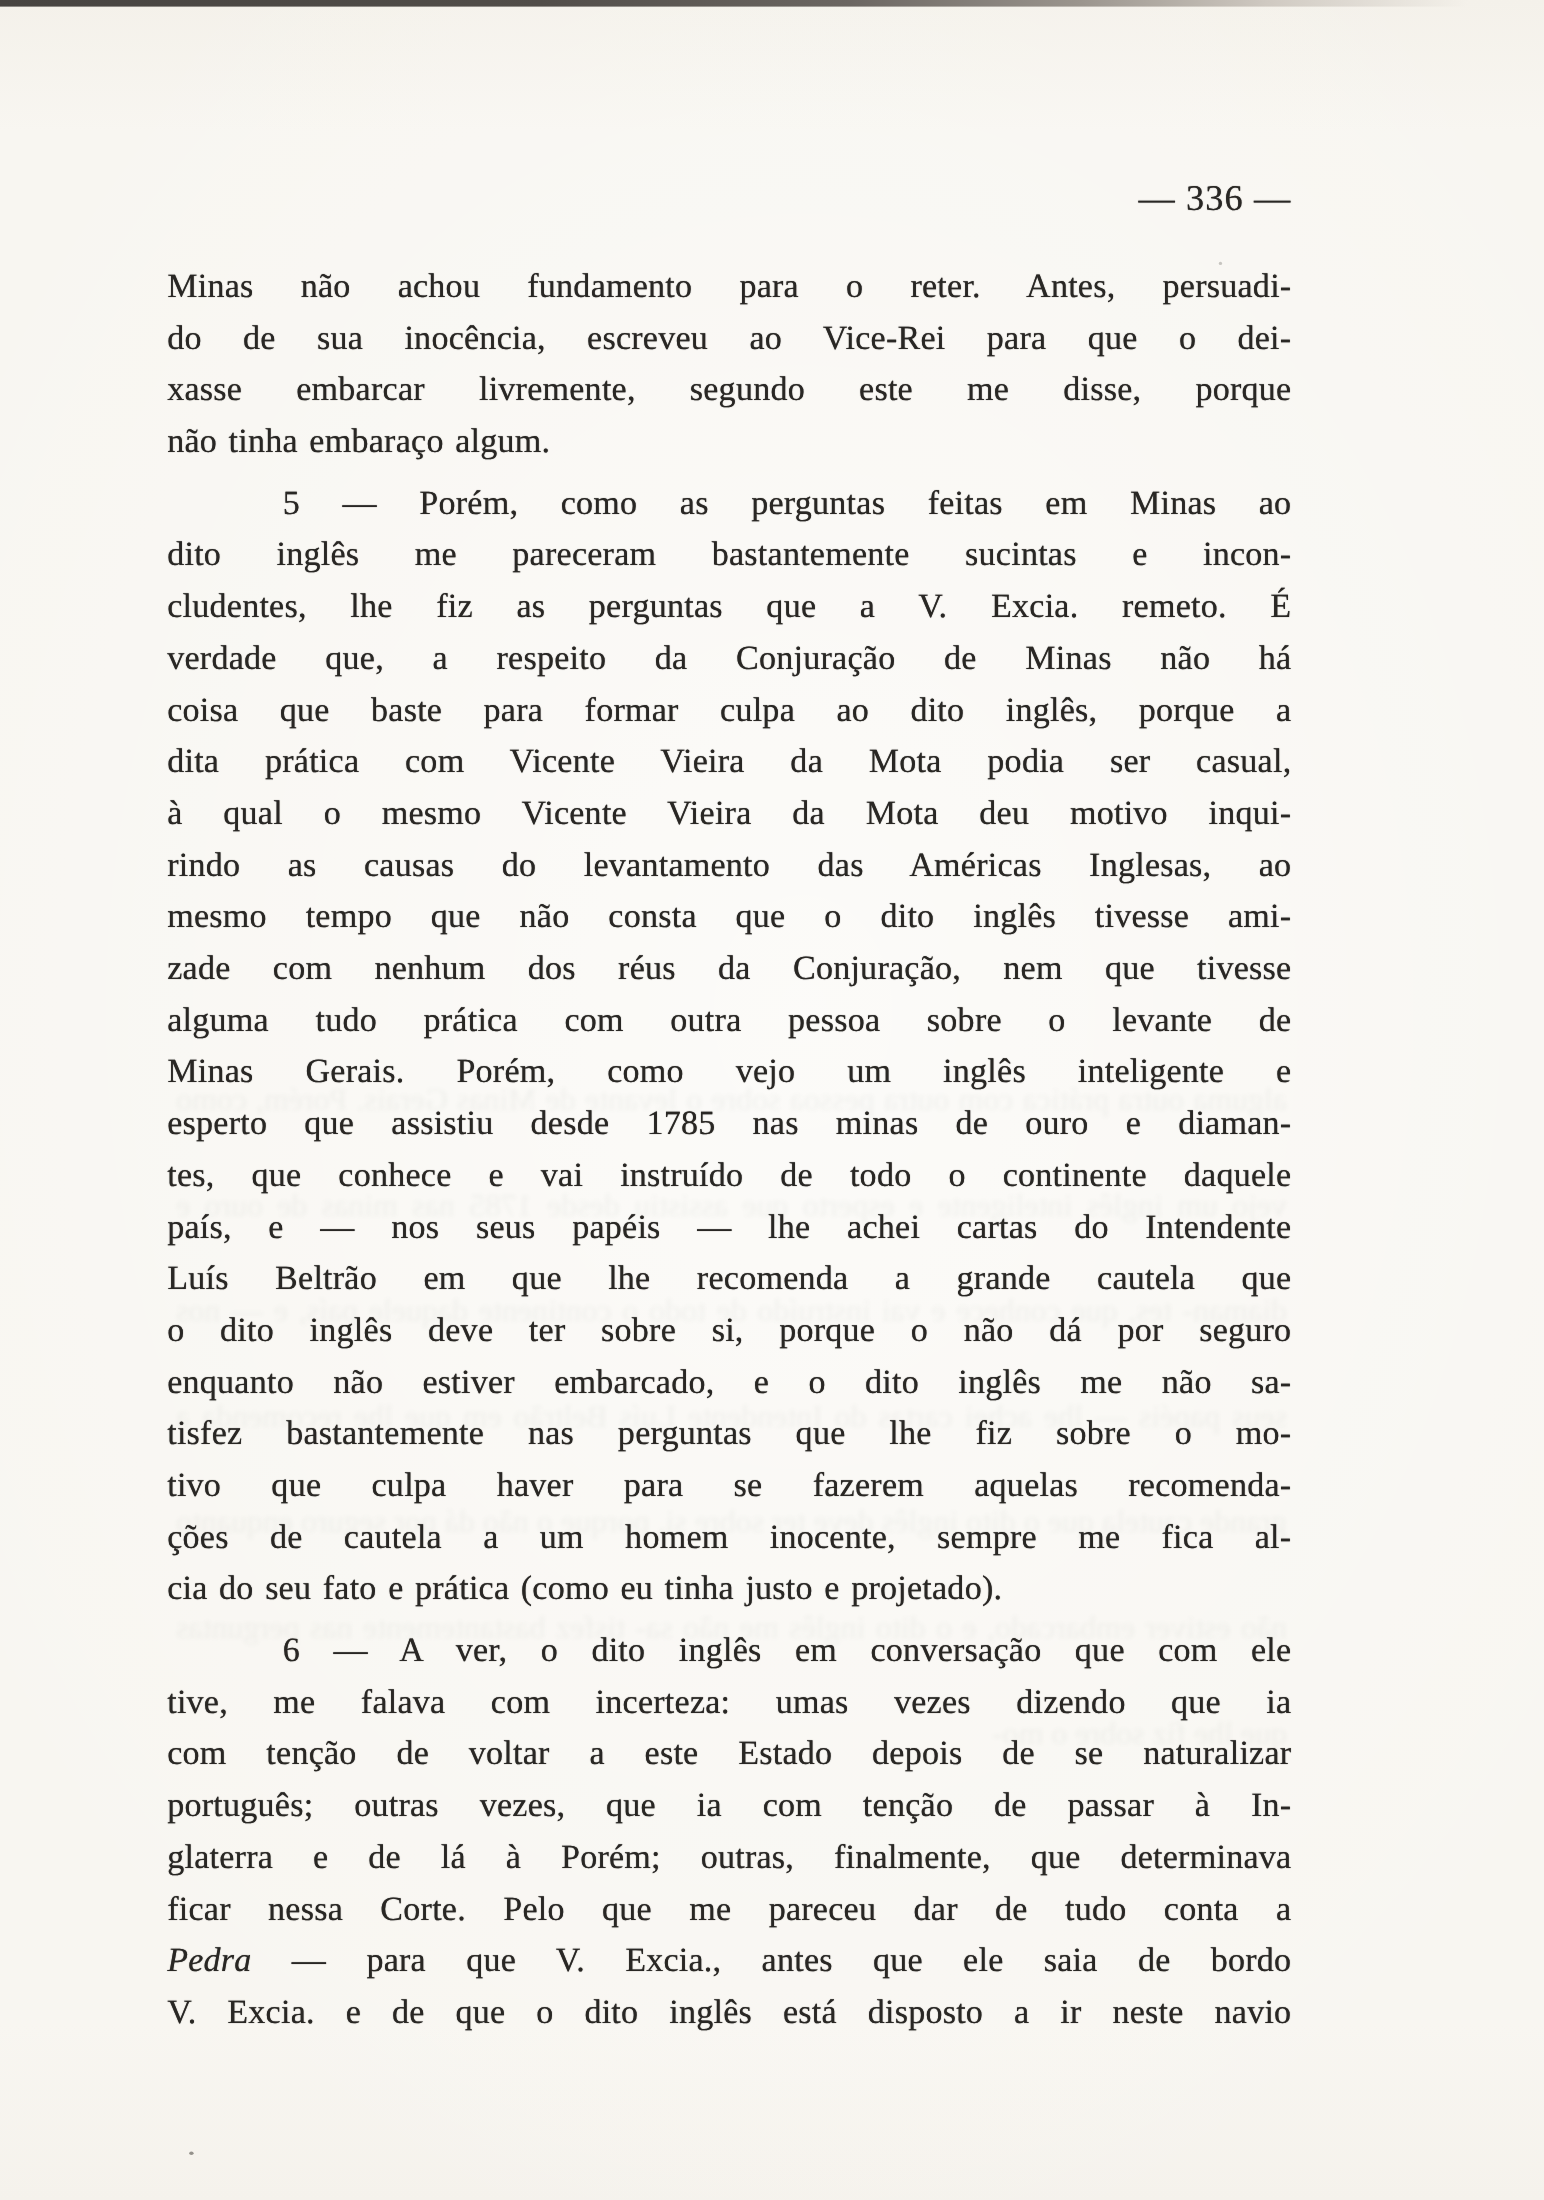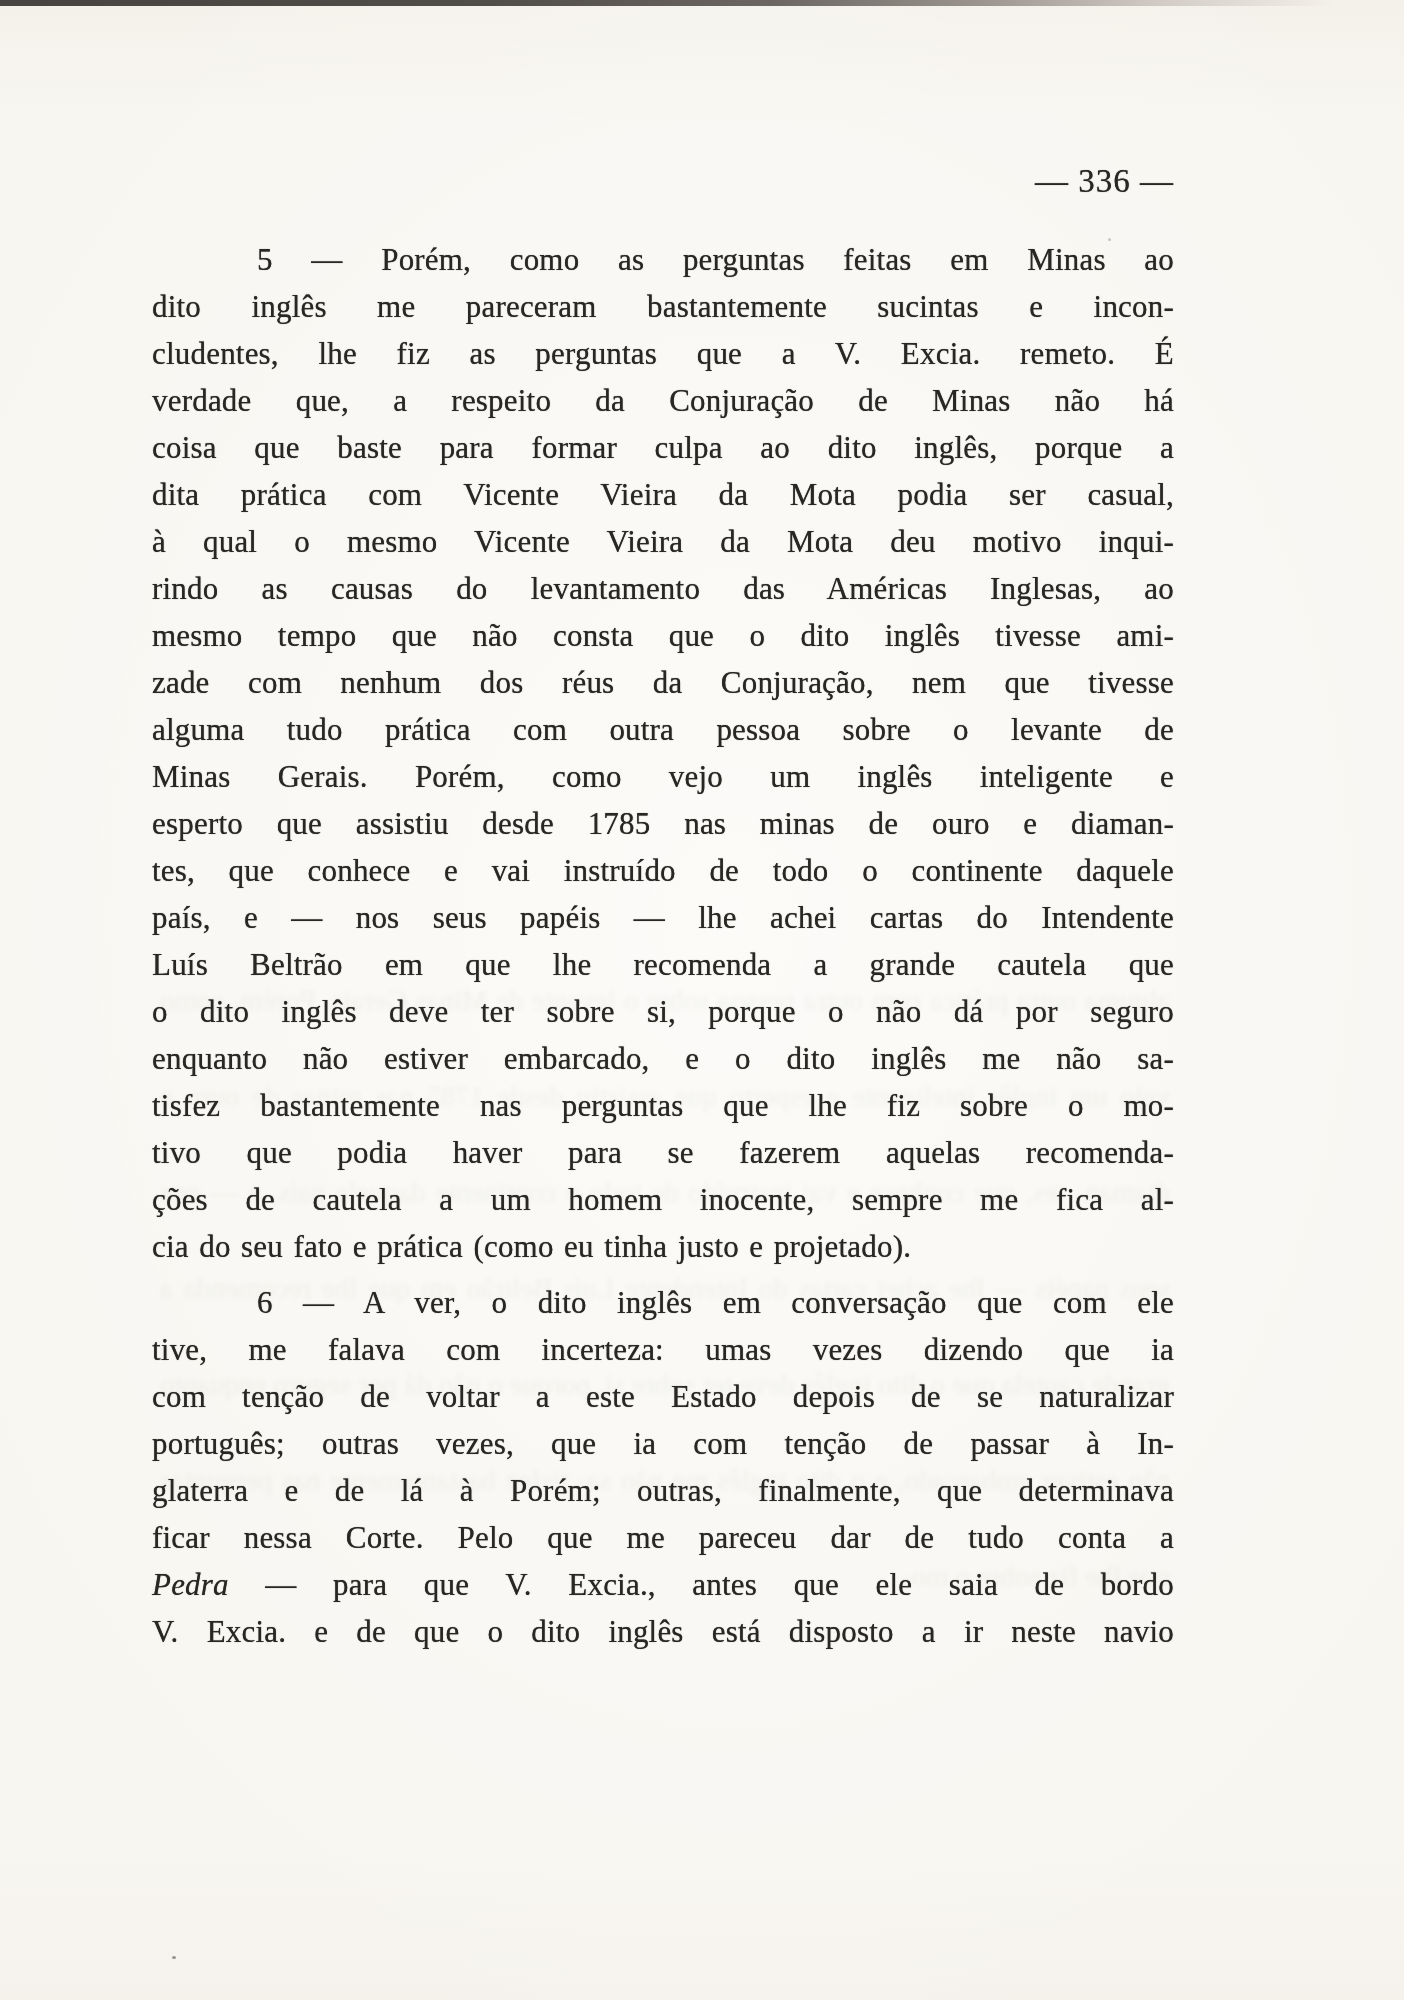--- a/index.html
+++ b/index.html
@@ -92,41 +92,47 @@
 <body>
 
 <div class="page">
   <div class="scan-edge-top"></div>
 
   <div class="page-number">— 336 —</div>
 
   <div class="bleed">alguma outra prática com outra pessoa sobre o levante de Minas Gerais. Porém, como vejo um inglês inteligente e esperto que assistiu desde 1785 nas minas de ouro e diaman- tes, que conhece e vai instruído de todo o continente daquele país, e — nos seus papéis — lhe achei cartas do Intendente Luís Beltrão em que lhe recomenda a grande cautela que o dito inglês deve ter sobre si, porque o não dá por seguro enquanto não estiver embarcado, e o dito inglês me não sa- tisfez bastantemente nas perguntas que lhe fiz sobre o mo-</div>
 
   <div class="text-block">
+      <div class="para">
+        <div class="line">Minas não achou fundamento para o reter. Antes, persuadi-</div>
+        <div class="line">do de sua inocência, escreveu ao Vice-Rei para que o dei-</div>
+        <div class="line">xasse embarcar livremente, segundo este me disse, porque</div>
+        <div class="line last">não tinha embaraço algum.</div>
+      </div>
       <div class="para indent">
         <div class="line">5 — Porém, como as perguntas feitas em Minas ao</div>
         <div class="line">dito inglês me pareceram bastantemente sucintas e incon-</div>
         <div class="line">cludentes, lhe fiz as perguntas que a V. Excia. remeto. É</div>
         <div class="line">verdade que, a respeito da Conjuração de Minas não há</div>
         <div class="line">coisa que baste para formar culpa ao dito inglês, porque a</div>
         <div class="line">dita prática com Vicente Vieira da Mota podia ser casual,</div>
         <div class="line">à qual o mesmo Vicente Vieira da Mota deu motivo inqui-</div>
         <div class="line">rindo as causas do levantamento das Américas Inglesas, ao</div>
         <div class="line">mesmo tempo que não consta que o dito inglês tivesse ami-</div>
         <div class="line">zade com nenhum dos réus da Conjuração, nem que tivesse</div>
         <div class="line">alguma tudo prática com outra pessoa sobre o levante de</div>
         <div class="line">Minas Gerais. Porém, como vejo um inglês inteligente e</div>
         <div class="line">esperto que assistiu desde 1785 nas minas de ouro e diaman-</div>
         <div class="line">tes, que conhece e vai instruído de todo o continente daquele</div>
         <div class="line">país, e — nos seus papéis — lhe achei cartas do Intendente</div>
         <div class="line">Luís Beltrão em que lhe recomenda a grande cautela que</div>
         <div class="line">o dito inglês deve ter sobre si, porque o não dá por seguro</div>
         <div class="line">enquanto não estiver embarcado, e o dito inglês me não sa-</div>
         <div class="line">tisfez bastantemente nas perguntas que lhe fiz sobre o mo-</div>
-        <div class="line">tivo que podia haver para se fazerem aquelas recomenda-</div>
+        <div class="line">tivo que culpa haver para se fazerem aquelas recomenda-</div>
         <div class="line">ções de cautela a um homem inocente, sempre me fica al-</div>
         <div class="line last">cia do seu fato e prática (como eu tinha justo e projetado).</div>
       </div>
       <div class="para indent">
         <div class="line">6 — A ver, o dito inglês em conversação que com ele</div>
         <div class="line">tive, me falava com incerteza: umas vezes dizendo que ia</div>
         <div class="line">com tenção de voltar a este Estado depois de se naturalizar</div>
         <div class="line">português; outras vezes, que ia com tenção de passar à In-</div>
         <div class="line">glaterra e de lá à Porém; outras, finalmente, que determinava</div>
         <div class="line">ficar nessa Corte. Pelo que me pareceu dar de tudo conta a</div>

